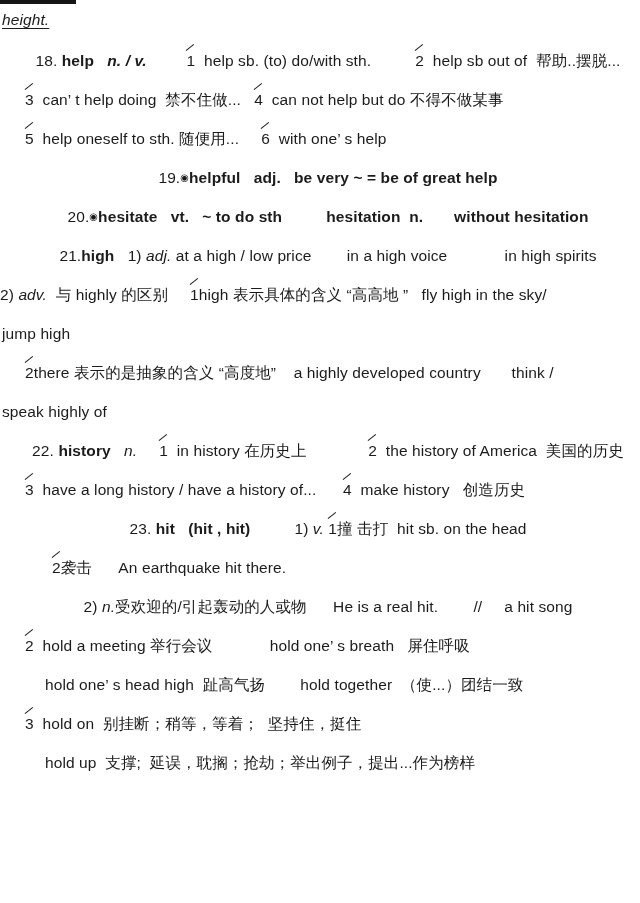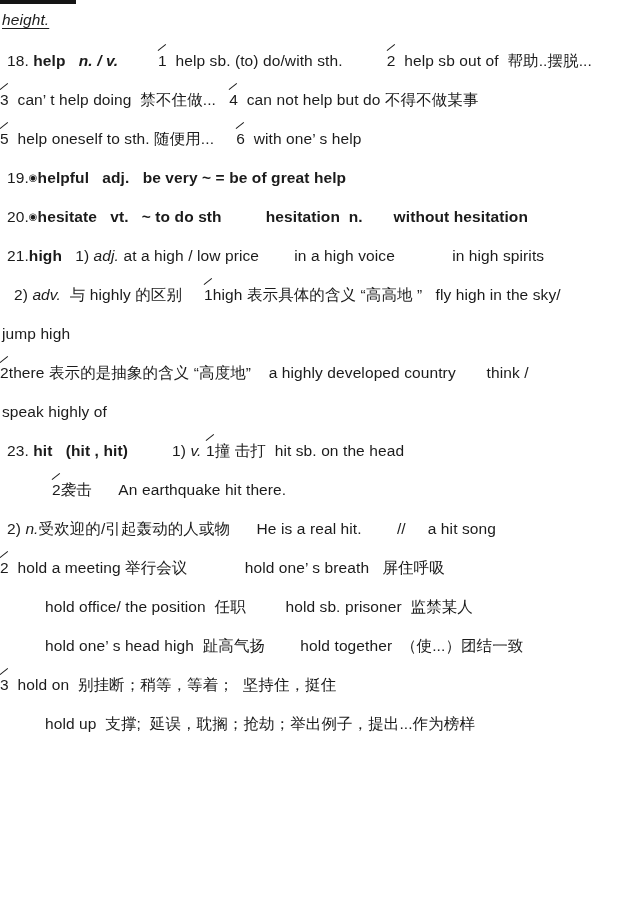--- a/index.html
+++ b/index.html
@@ -14,23 +14,23 @@
   .artifact-bar{position:absolute;left:0;top:0;width:76px;height:4px;background:#151515;}
   .line{
     white-space:pre;
     font-size:15.5px;
     height:39px;line-height:39px;
     letter-spacing:0.1px;
   }
   .line.heading-line{height:33px;line-height:33px;margin-bottom:5px;}
   
   .ind-0{padding-left:2px;}
-  .ind-1{padding-left:7px;}
-  .ind-2{padding-left:14px;}
-  .ind-3{}
+  .ind-1{padding-left:16px;text-align:center;}
+  .ind-2{}
+  .ind-3{padding-left:25px;}
   .ind-4{padding-left:45px;}
   .ind-5{padding-left:52px;}
   
   .s-title{font-style:italic;text-decoration:underline;text-underline-offset:3px;}
   .s-num{}
   .s-bold{font-weight:bold;}
   .s-bi{font-weight:bold;font-style:italic;}
   .s-i{font-style:italic;}
   .s-plain{}
   
@@ -53,22 +53,23 @@
       <div class="line ind-1"><span class="s-num">18. </span><span class="s-bold">help</span><span class="s-plain">   </span><span class="s-bi">n. / v.</span><span class="s-plain">         </span><span class="s-marker">1</span><span class="s-plain">  help sb. (to) do/with sth.          </span><span class="s-marker">2</span><span class="s-plain">  help sb out of  帮助..摆脱...</span></div>
       <div class="line ind-3"><span class="s-marker">3</span><span class="s-plain">  can’ t help doing  禁不住做...   </span><span class="s-marker">4</span><span class="s-plain">  can not help but do 不得不做某事</span></div>
       <div class="line ind-3"><span class="s-marker">5</span><span class="s-plain">  help oneself to sth. 随便用...     </span><span class="s-marker">6</span><span class="s-plain">  with one’ s help</span></div>
       <div class="line ind-1"><span class="s-num">19.</span><span class="s-bullet">◉</span><span class="s-bold">helpful   adj.   be very ~ = be of great help</span></div>
       <div class="line ind-1"><span class="s-num">20.</span><span class="s-bullet">◉</span><span class="s-bold">hesitate   vt.   ~ to do sth          hesitation  n.       without hesitation</span></div>
       <div class="line ind-1"><span class="s-num">21.</span><span class="s-bold">high</span><span class="s-plain">   1) </span><span class="s-i">adj.</span><span class="s-plain"> at a high / low price        in a high voice             in high spirits</span></div>
       <div class="line ind-2"><span class="s-plain">2) </span><span class="s-i">adv.</span><span class="s-plain">  与 highly 的区别     </span><span class="s-marker">1</span><span class="s-plain">high 表示具体的含义 “高高地 ”   fly high in the sky/</span></div>
       <div class="line ind-0"><span class="s-plain">jump high</span></div>
       <div class="line ind-3"><span class="s-marker">2</span><span class="s-plain">there 表示的是抽象的含义 “高度地”    a highly developed country       think /</span></div>
       <div class="line ind-0"><span class="s-plain">speak highly of</span></div>
+      <div class="line ind-1"><span class="s-num">22. </span><span class="s-bold">history</span><span class="s-plain">   </span><span class="s-i">n.</span><span class="s-plain">     </span><span class="s-marker">1</span><span class="s-plain">  in history 在历史上              </span><span class="s-marker">2</span><span class="s-plain">  the history of America  美国的历史</span></div>
+      <div class="line ind-3"><span class="s-marker">3</span><span class="s-plain">  have a long history / have a history of...      </span><span class="s-marker">4</span><span class="s-plain">  make history   创造历史</span></div>
       <div class="line ind-1"><span class="s-num">23. </span><span class="s-bold">hit   (hit , hit)</span><span class="s-plain">          1) </span><span class="s-i">v.</span><span class="s-plain"> </span><span class="s-marker">1</span><span class="s-plain">撞 击打  hit sb. on the head</span></div>
       <div class="line ind-5"><span class="s-marker">2</span><span class="s-plain">袭击      An earthquake hit there.</span></div>
       <div class="line ind-1"><span class="s-plain">2) </span><span class="s-i">n.</span><span class="s-plain">受欢迎的/引起轰动的人或物      He is a real hit.        //     a hit song</span></div>
       <div class="line ind-3"><span class="s-marker">2</span><span class="s-plain">  hold a meeting 举行会议             hold one’ s breath   屏住呼吸</span></div>
-      <div class="line ind-4"><span class="s-plain">hold office/ the position  任职         hold sb. prisoner  监禁某人</span></div>
       <div class="line ind-4"><span class="s-plain">hold one’ s head high  趾高气扬        hold together  （使...）团结一致</span></div>
       <div class="line ind-3"><span class="s-marker">3</span><span class="s-plain">  hold on  别挂断；稍等，等着；  坚持住，挺住</span></div>
       <div class="line ind-4"><span class="s-plain">hold up  支撑;  延误，耽搁；抢劫；举出例子，提出...作为榜样</span></div>
     </div>
 </div>
 
 </body></html>

